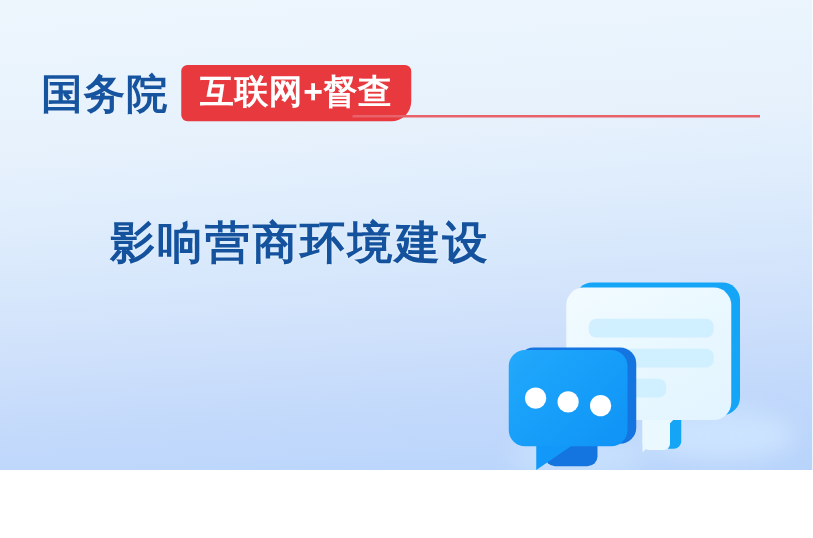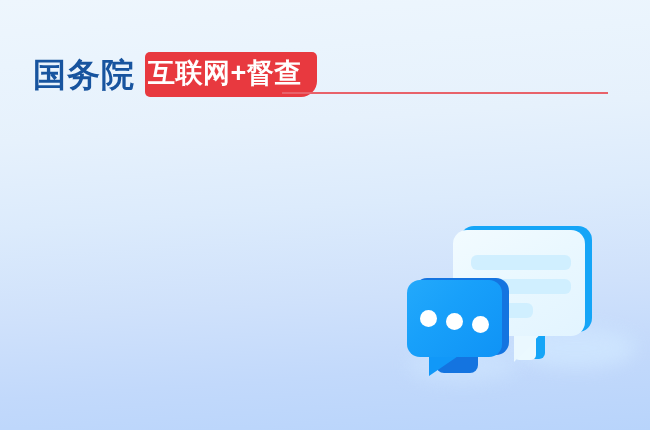--- a/index.html
+++ b/index.html
@@ -9,21 +9,21 @@
   body {
     width: 650px;
     height: 430px;
     overflow: hidden;
     font-family: "Liberation Sans", "DejaVu Sans", sans-serif;
   }
 
   #banner {
     position: relative;
     width: 650px;
-    height: 430px;
+    height: 376px;
     background: linear-gradient(176deg,
         #eef6fd 0%,
         #eaf4fd 14%,
         #e6f1fc 30%,
         #dcebfc 48%,
         #cfe1fb 68%,
         #c2d9fb 84%,
         #b8d4fb 100%);
     overflow: hidden;
   }
@@ -43,21 +43,21 @@
     letter-spacing: 1px;
     color: #17549f;
     line-height: 1;
     white-space: nowrap;
     text-shadow: 0 0 1px rgba(255,255,255,0.6);
   }
   #program-badge {
     margin-left: 10px;
     background: #e8393f;
     border-radius: 5px 5px 16px 5px;
-    padding: 7px 15px 8px 3px;
+    padding: 7px 15px 8px 15px;
     display: flex;
     align-items: center;
     justify-content: flex-start;
     height: 30px;
     box-sizing: content-box;
   }
   #program-badge-label {
     font-size: 27px;
     font-weight: bold;
     color: #ffffff;
@@ -232,20 +232,21 @@
 
   <div id="header-lockup">
     <div id="agency-name">国务院</div>
     <div id="program-badge">
       <span id="program-badge-label">互联网+督查</span>
     </div>
   </div>
   <div id="header-rule"></div>
 
   <div id="headline">
+    <div class="headline-line">影响营商环境建设</div>
   </div>
 
   <div id="illustration">
 
     <div class="glow" id="glow-a"></div>
     <div class="glow" id="glow-b"></div>
 
     <div id="bubble-large-edge"></div>
     <div id="bubble-large-edge-tail"></div>
     <div id="bubble-large-tail-stub"></div>

